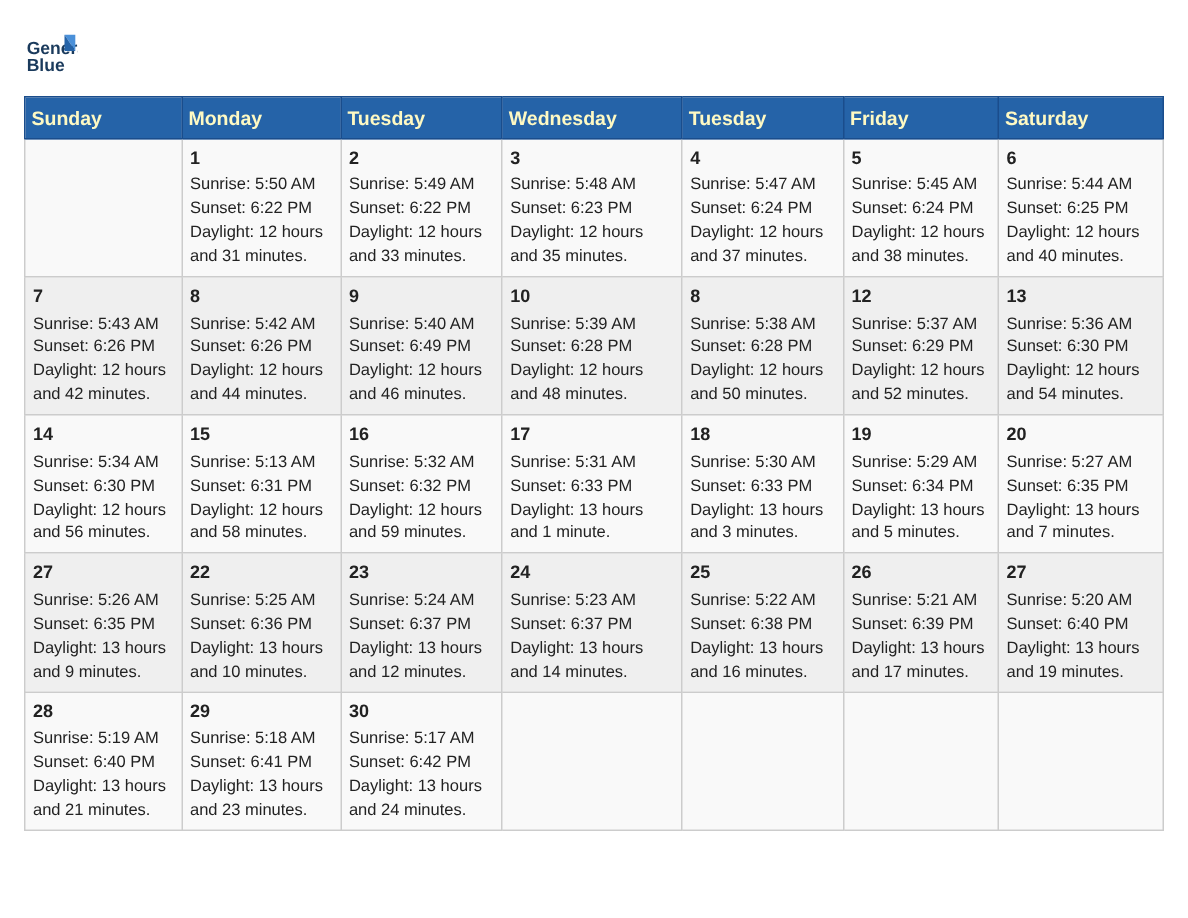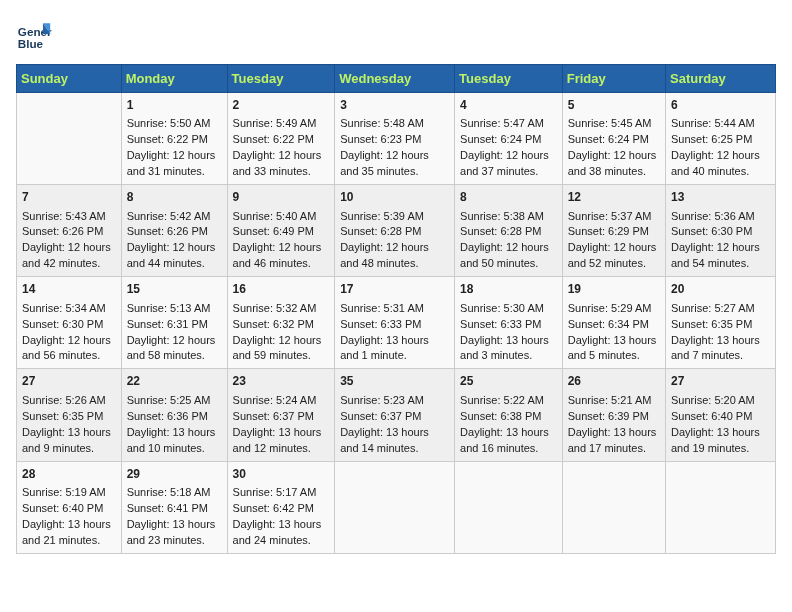--- a/index.html
+++ b/index.html
@@ -37,21 +37,21 @@
       font-size: 16px;
       color: #333;
     }
     table {
       width: 100%;
       border-collapse: collapse;
       font-size: 11px;
     }
     thead tr th {
       background-color: #2563a8;
-      color: #bef264;
+      color: #fef9c3;
       padding: 6px 4px;
       text-align: left;
       font-size: 13px;
       font-weight: bold;
       border: 1px solid #1a4d8c;
       margin-left: 12px;
     }
     tbody tr td {
       border: 1px solid #ccc;
       vertical-align: top;
@@ -131,21 +131,21 @@
         <td><span class="day-number">16</span><span>Sunrise: 5:32 AM</span><br><span>Sunset: 6:32 PM</span><br><span>Daylight: 12 hours and 59 minutes.</span></td>
         <td><span class="day-number">17</span><span>Sunrise: 5:31 AM</span><br><span>Sunset: 6:33 PM</span><br><span>Daylight: 13 hours and 1 minute.</span></td>
         <td><span class="day-number">18</span><span>Sunrise: 5:30 AM</span><br><span>Sunset: 6:33 PM</span><br><span>Daylight: 13 hours and 3 minutes.</span></td>
         <td><span class="day-number">19</span><span>Sunrise: 5:29 AM</span><br><span>Sunset: 6:34 PM</span><br><span>Daylight: 13 hours and 5 minutes.</span></td>
         <td><span class="day-number">20</span><span>Sunrise: 5:27 AM</span><br><span>Sunset: 6:35 PM</span><br><span>Daylight: 13 hours and 7 minutes.</span></td>
       </tr>
       <tr>
         <td><span class="day-number">27</span><span>Sunrise: 5:26 AM</span><br><span>Sunset: 6:35 PM</span><br><span>Daylight: 13 hours and 9 minutes.</span></td>
         <td><span class="day-number">22</span><span>Sunrise: 5:25 AM</span><br><span>Sunset: 6:36 PM</span><br><span>Daylight: 13 hours and 10 minutes.</span></td>
         <td><span class="day-number">23</span><span>Sunrise: 5:24 AM</span><br><span>Sunset: 6:37 PM</span><br><span>Daylight: 13 hours and 12 minutes.</span></td>
-        <td><span class="day-number">35</span><span>Sunrise: 5:23 AM</span><br><span>Sunset: 6:37 PM</span><br><span>Daylight: 13 hours and 14 minutes.</span></td>
+        <td><span class="day-number">24</span><span>Sunrise: 5:23 AM</span><br><span>Sunset: 6:37 PM</span><br><span>Daylight: 13 hours and 14 minutes.</span></td>
         <td><span class="day-number">25</span><span>Sunrise: 5:22 AM</span><br><span>Sunset: 6:38 PM</span><br><span>Daylight: 13 hours and 16 minutes.</span></td>
         <td><span class="day-number">26</span><span>Sunrise: 5:21 AM</span><br><span>Sunset: 6:39 PM</span><br><span>Daylight: 13 hours and 17 minutes.</span></td>
         <td><span class="day-number">27</span><span>Sunrise: 5:20 AM</span><br><span>Sunset: 6:40 PM</span><br><span>Daylight: 13 hours and 19 minutes.</span></td>
       </tr>
       <tr>
         <td><span class="day-number">28</span><span>Sunrise: 5:19 AM</span><br><span>Sunset: 6:40 PM</span><br><span>Daylight: 13 hours and 21 minutes.</span></td>
         <td><span class="day-number">29</span><span>Sunrise: 5:18 AM</span><br><span>Sunset: 6:41 PM</span><br><span>Daylight: 13 hours and 23 minutes.</span></td>
         <td><span class="day-number">30</span><span>Sunrise: 5:17 AM</span><br><span>Sunset: 6:42 PM</span><br><span>Daylight: 13 hours and 24 minutes.</span></td>
         <td class="empty-cell"></td>
         <td class="empty-cell"></td>

